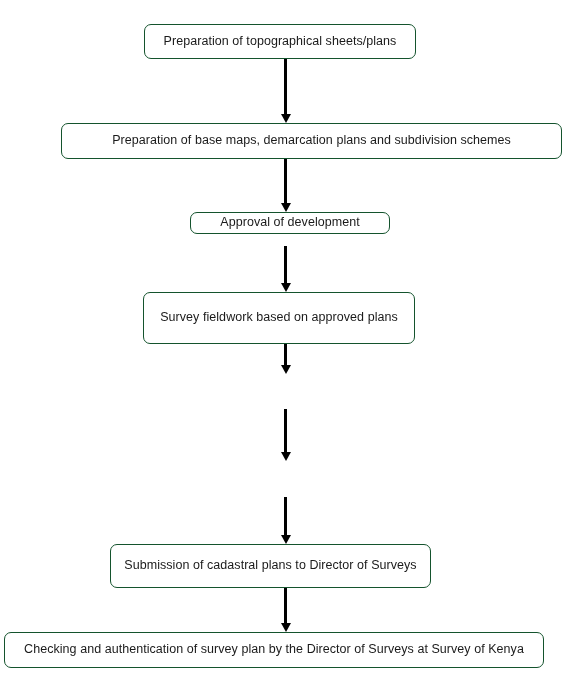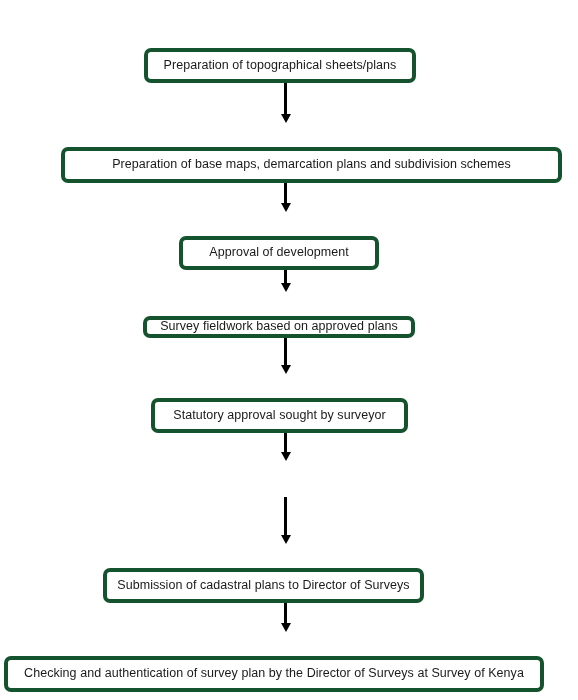--- a/index.html
+++ b/index.html
@@ -15,28 +15,27 @@
   }
   #flowchart {
     position: relative;
     width: 578px;
     height: 700px;
     background: #ffffff;
   }
   .node {
     position: absolute;
     box-sizing: border-box;
-    border: 4px solid #14532d;
+    border: 1px solid #14532d;
     border-radius: 7px;
     background: #ffffff;
     display: flex;
     align-items: center;
     justify-content: center;
     text-align: center;
-    margin-top: 24px;
   }
   .node-label {
     font-size: 12.5px;
     color: #1a1a1a;
     line-height: 1.1;
     letter-spacing: 0.05px;
     white-space: nowrap;
   }
   .connector {
     position: absolute;
@@ -94,34 +93,31 @@
   </div>
 
   <div class="node" style="left:144px; top:24px; width:272px; height:35px;">
     <span class="node-label">Preparation of topographical sheets/plans</span>
   </div>
 
   <div class="node" style="left:61px; top:123px; width:501px; height:36px;">
     <span class="node-label">Preparation of base maps, demarcation plans and subdivision schemes</span>
   </div>
 
-  <div class="node" style="left:179px; top:212px; width:200px; height:34px;">
+  <div class="node" style="left:190px; top:212px; width:200px; height:22px;">
     <span class="node-label">Approval of development</span>
   </div>
 
-  <div class="node" style="left:143px; top:292px; width:272px; height:22px;">
+  <div class="node" style="left:143px; top:292px; width:272px; height:52px;">
     <span class="node-label">Survey fieldwork based on approved plans</span>
   </div>
 
-  <div class="node" style="left:151px; top:374px; width:257px; height:35px;">
-    <span class="node-label">Statutory approval sought by surveyor</span>
-  </div>
 
 
-  <div class="node" style="left:103px; top:544px; width:321px; height:35px;">
+  <div class="node" style="left:110px; top:544px; width:321px; height:44px;">
     <span class="node-label">Submission of cadastral plans to Director of Surveys</span>
   </div>
 
   <div class="node" style="left:4px; top:632px; width:540px; height:36px;">
     <span class="node-label">Checking and authentication of survey plan by the Director of Surveys at Survey of Kenya</span>
   </div>
 
 </div>
 
 </body></html>

